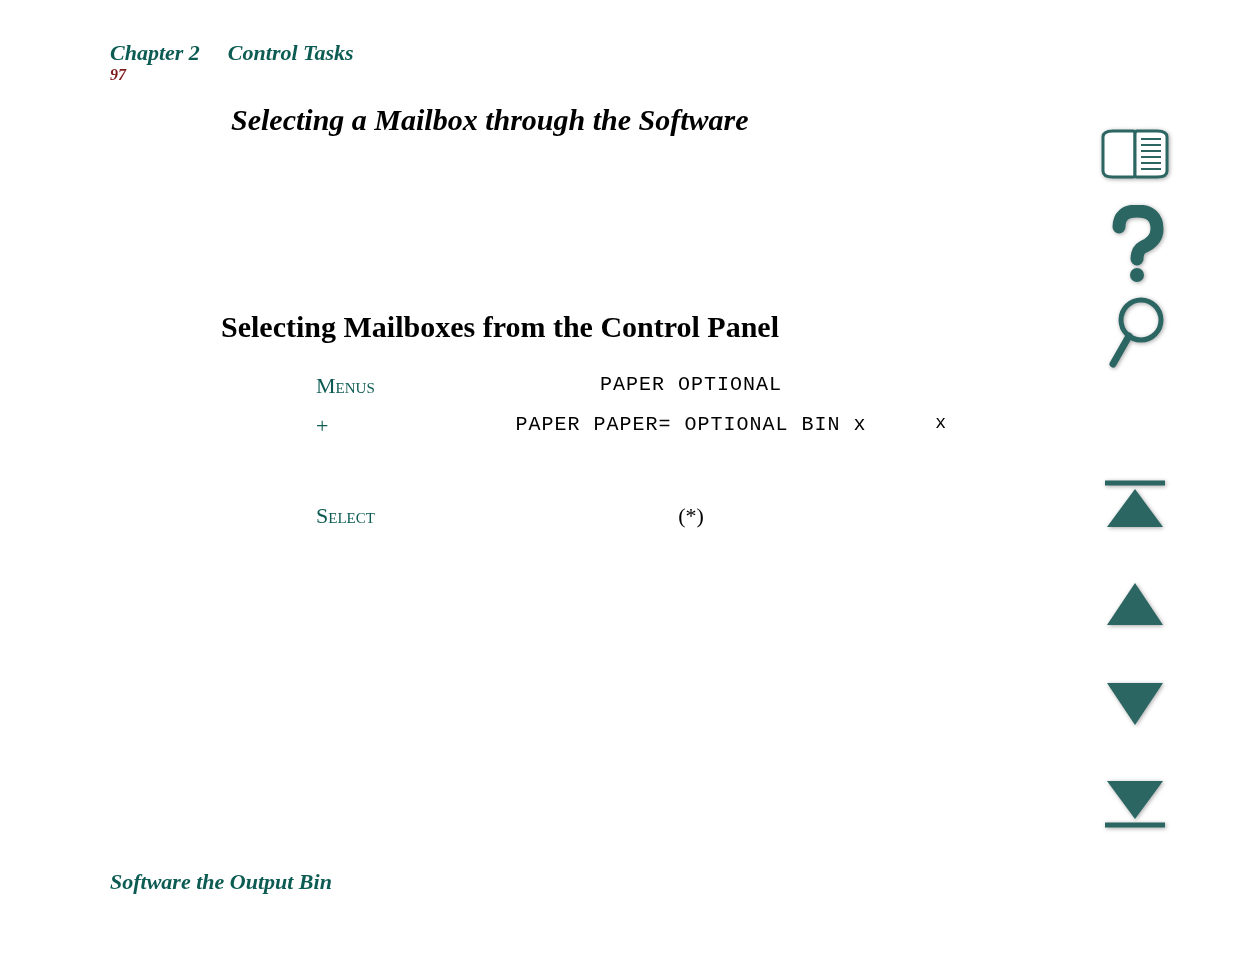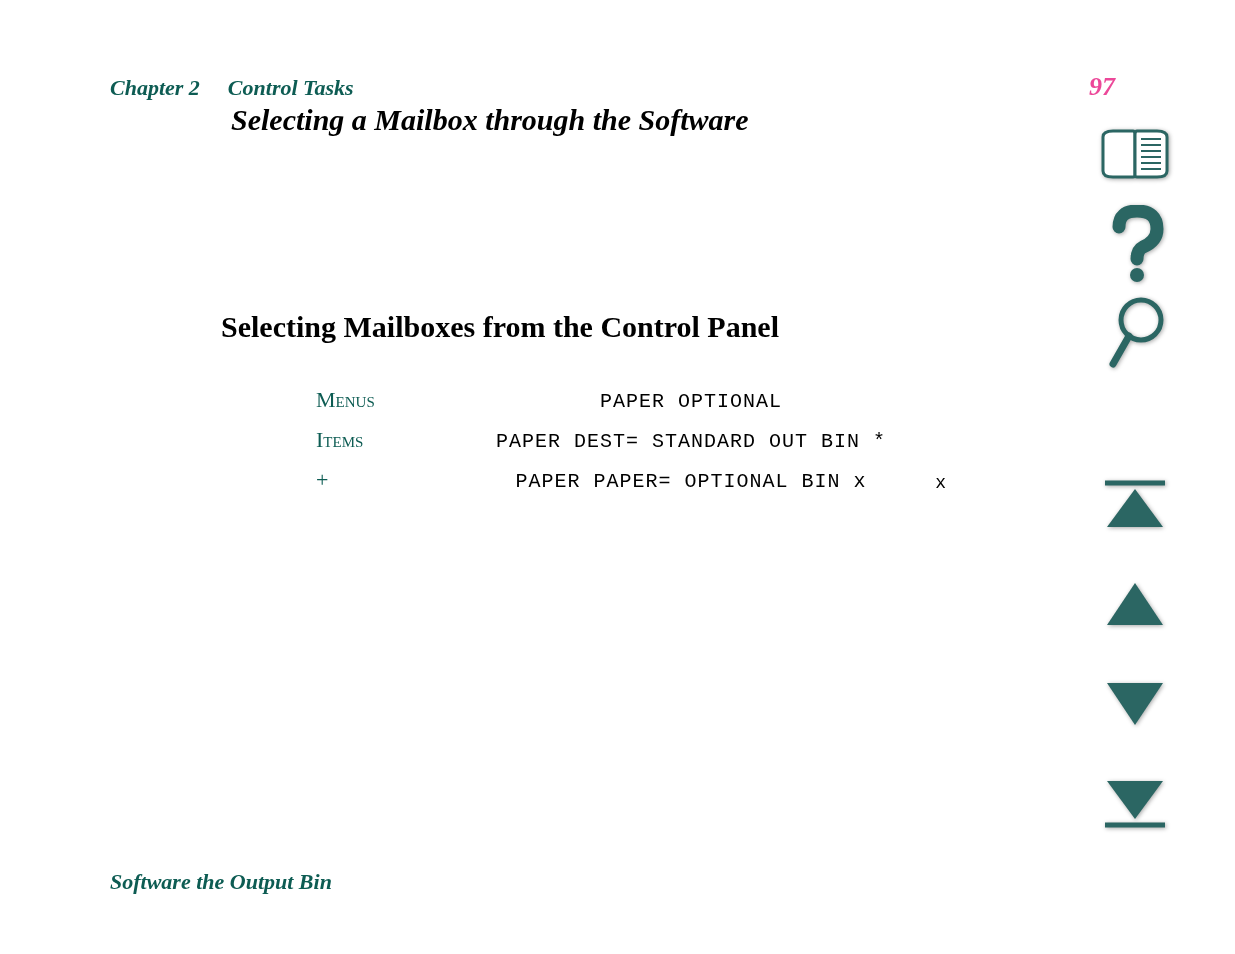--- a/index.html
+++ b/index.html
@@ -6,49 +6,49 @@
   body {
     width: 1235px;
     height: 954px;
     background: #ffffff;
     position: relative;
     font-family: Georgia, 'Times New Roman', serif;
     overflow: hidden;
   }
   .header {
     position: absolute;
-    top: 48px;
+    top: 40px;
     left: 110px;
     right: 120px;
     display: flex;
     justify-content: space-between;
     align-items: baseline;
+    flex-direction: column;
   }
   .header-left {
     display: flex;
     gap: 28px;
   }
   .chapter {
     color: #0d5c53;
     font-style: italic;
     font-weight: bold;
     font-size: 22px;
   }
   .section {
     color: #0d5c53;
     font-style: italic;
     font-weight: bold;
     font-size: 22px;
   }
   .page-num {
-    color: #ec4899;
-    font-style: italic;
-    font-weight: bold;
-    font-size: 26px;
-    margin-top: 24px;
+    color: #7f1d1d;
+    font-style: italic;
+    font-weight: bold;
+    font-size: 16px;
   }
   .title1 {
     position: absolute;
     top: 103px;
     left: 231px;
     color: #000;
     font-style: italic;
     font-weight: bold;
     font-size: 30px;
   }
@@ -61,21 +61,21 @@
     font-size: 30px;
   }
   .table {
     position: absolute;
     top: 373px;
     left: 316px;
     width: 630px;
   }
   .row {
     display: flex;
-    align-items: flex-end;
+    align-items: flex-start;
     height: 40px;
   }
   .row-gap { height: 50px; }
   .col1 {
     width: 160px;
     color: #0d5c53;
     font-family: Georgia, serif;
     font-size: 22px;
   }
   .small-caps {
@@ -147,30 +147,30 @@
 
 <div class="title2">Selecting Mailboxes from the Control Panel</div>
 
 <div class="table">
   <div class="row">
     <div class="col1 small-caps">Menus</div>
     <div class="col2">PAPER OPTIONAL</div>
     <div class="col3"></div>
   </div>
   <div class="row">
-    <div class="col1 small-caps">Items</div>
-    <div class="col2">PAPER DEST= STANDARD OUT BIN *</div>
-    <div class="col3"></div>
-  </div>
-  <div class="row">
     <div class="col1">+</div>
     <div class="col2">PAPER PAPER= OPTIONAL BIN x</div>
     <div class="col3">x</div>
   </div>
   <div class="row row-gap"></div>
+  <div class="row">
+    <div class="col1 small-caps">Select</div>
+    <div class="col2 serif">(*)</div>
+    <div class="col3"></div>
+  </div>
 </div>
 
 <div class="footer">Software the Output Bin</div>
 
 <div class="sidebar">
 
   <div class="nav-btn tight" title="book-icon">
     <span>
       <svg width="72" height="54" viewBox="0 0 72 54">
         <path d="M4 10 Q4 4 14 4 L34 4 Q36 4 36 8 L36 48 Q36 50 34 50 L14 50 Q4 50 4 44 Z" fill="#ffffff" stroke="#2b6663" stroke-width="3"></path>

